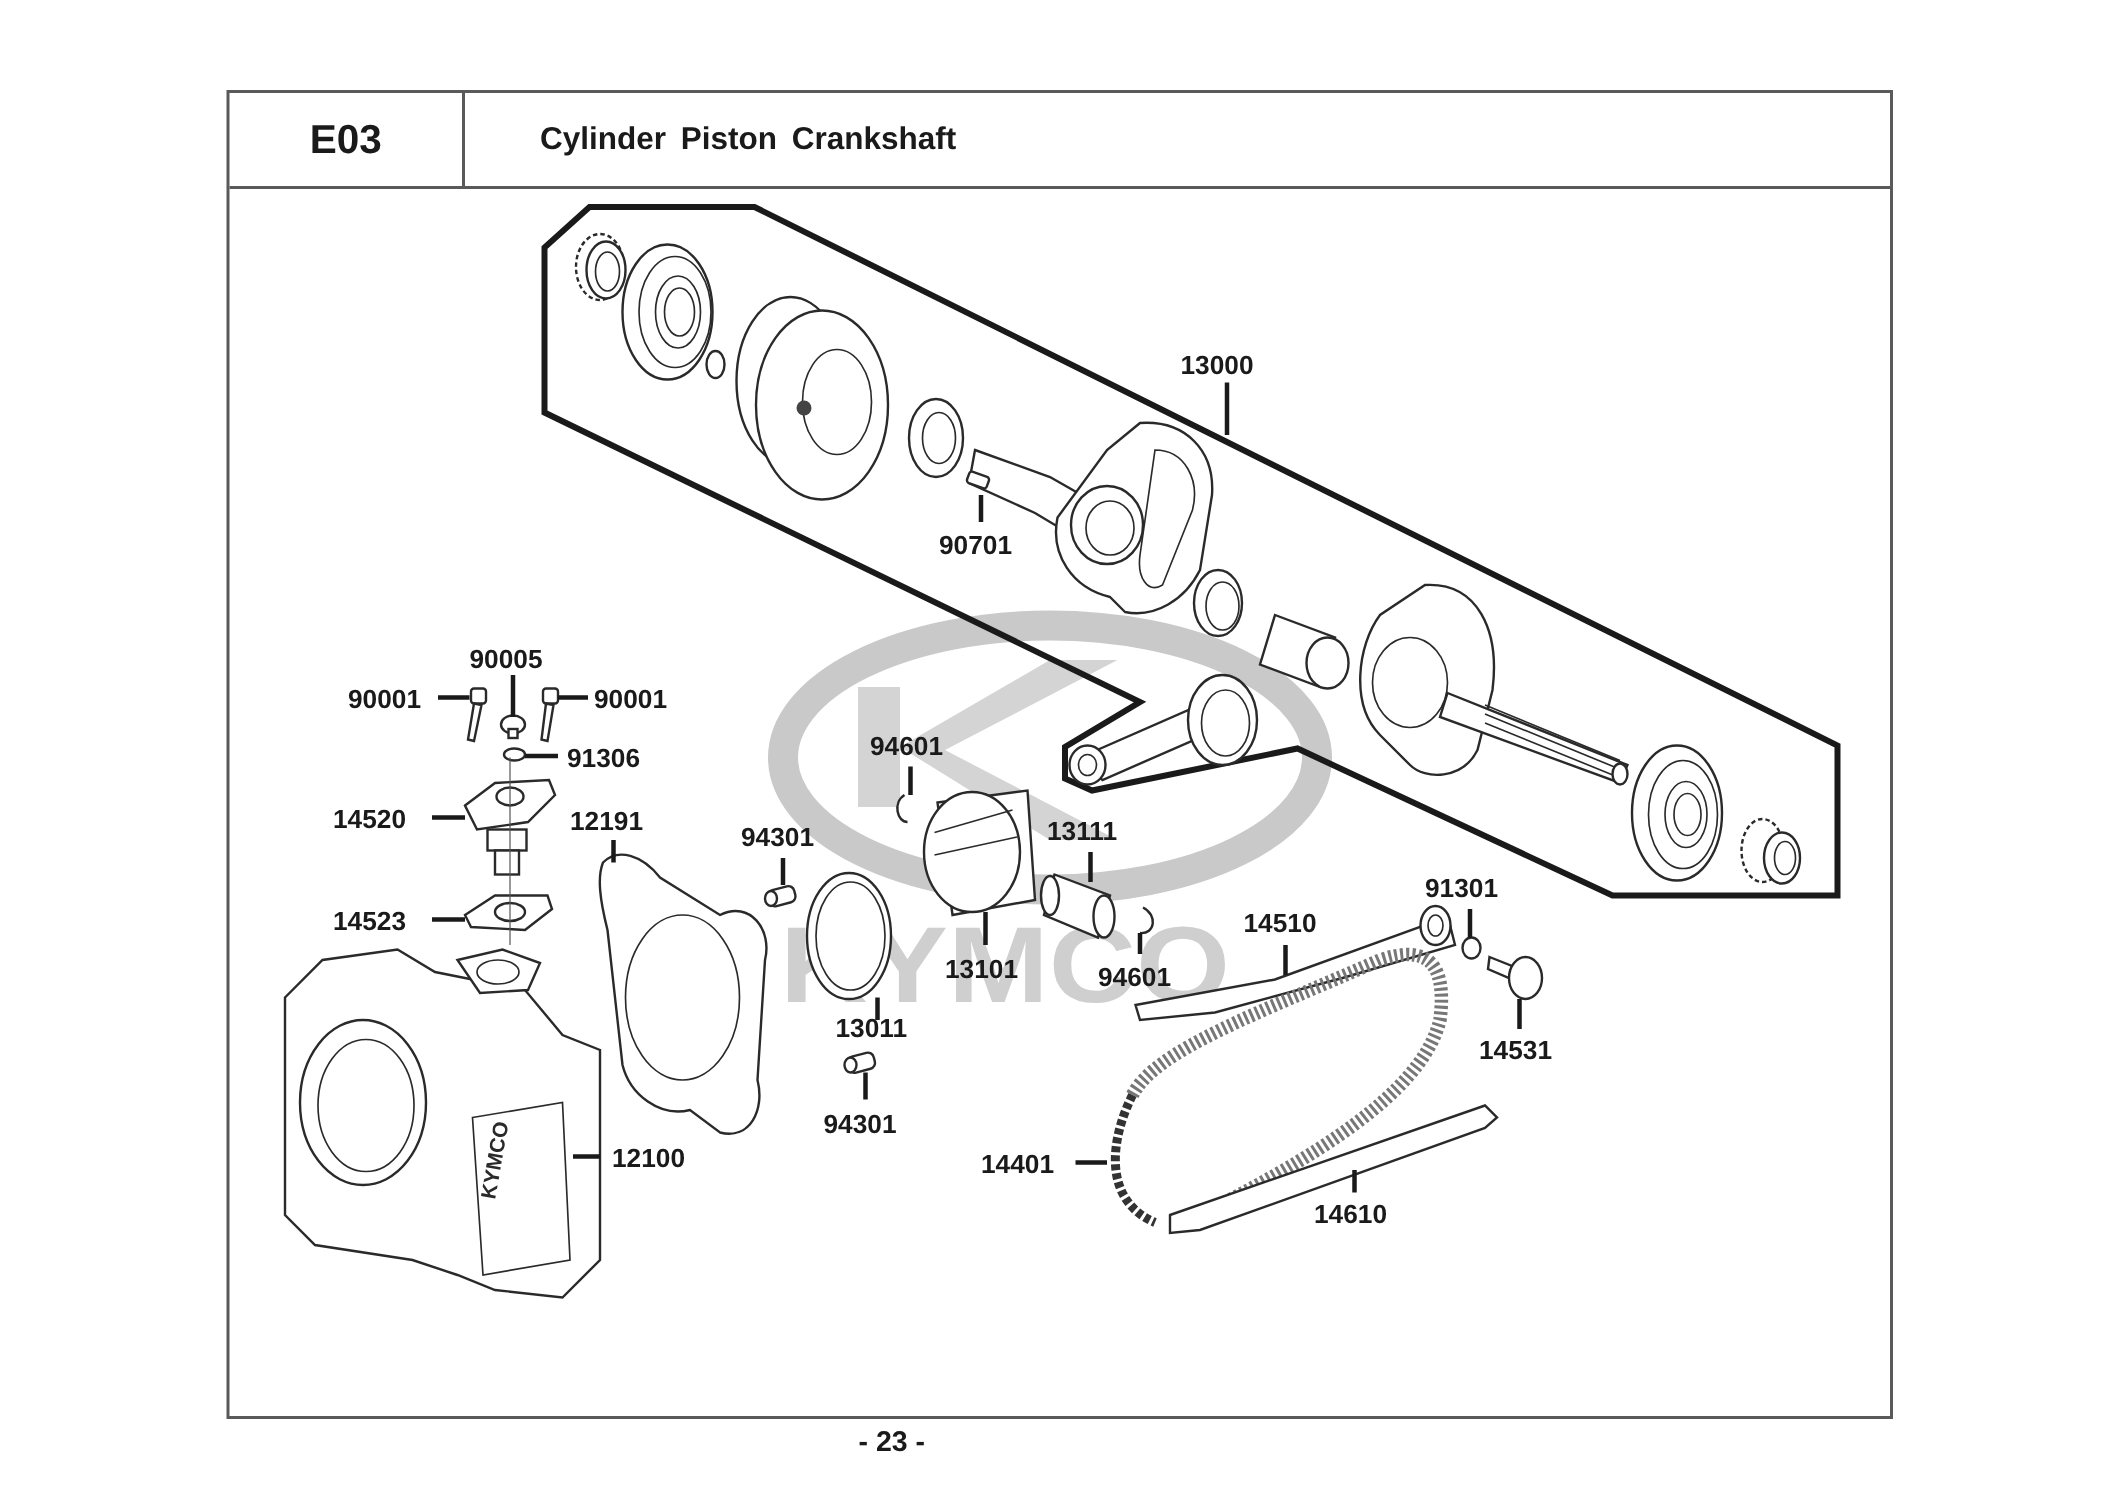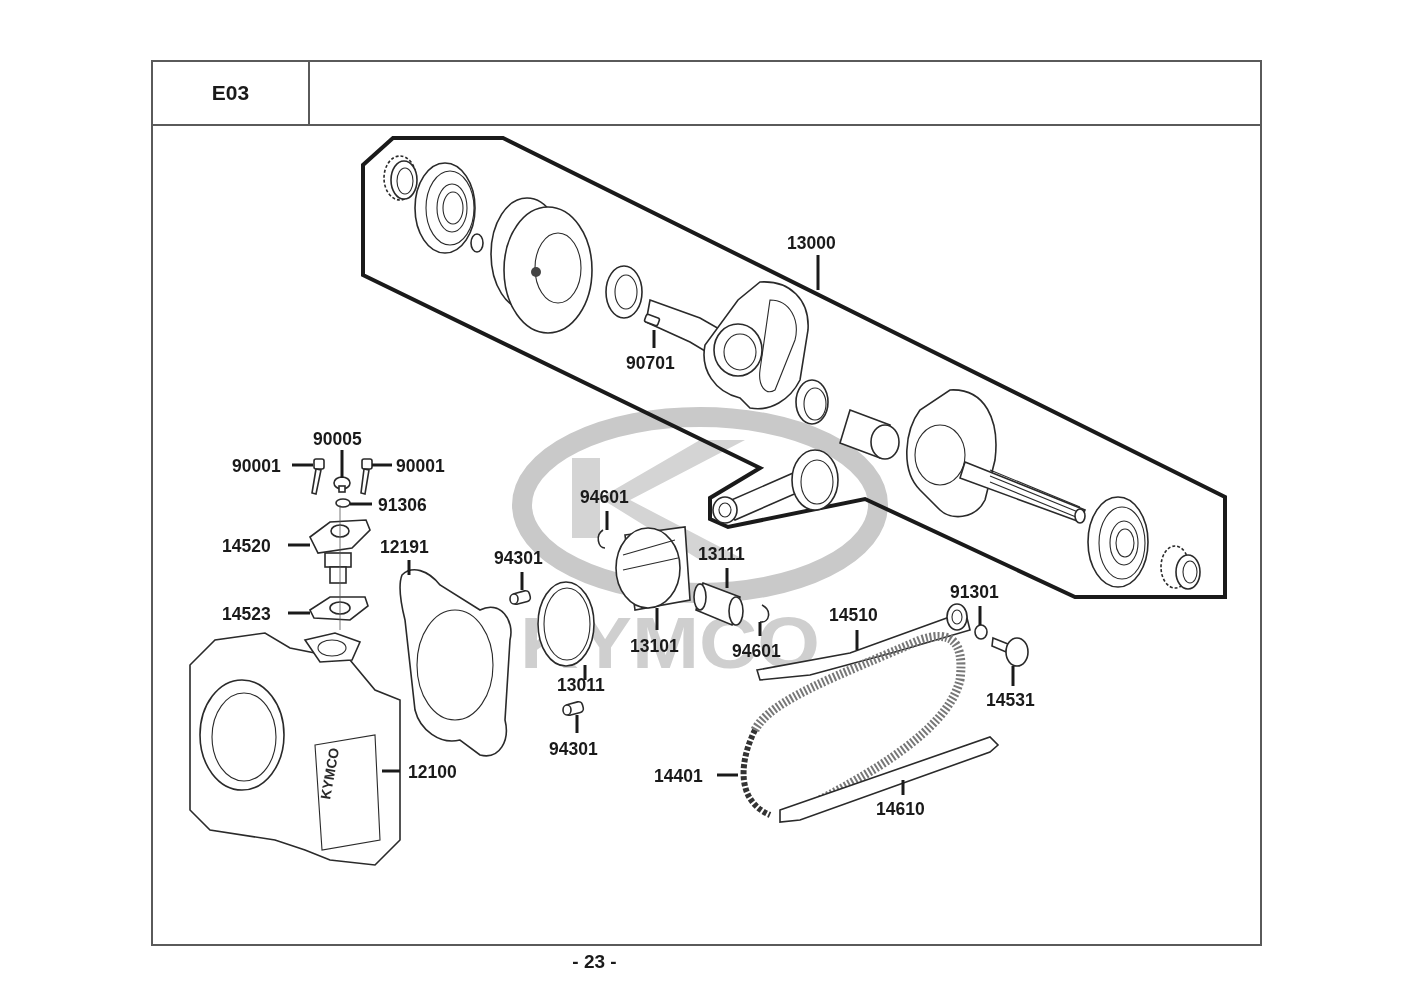--- a/index.html
+++ b/index.html
@@ -5,41 +5,42 @@
   html, body { margin: 0; padding: 0; background: #ffffff; }
   body { width: 1415px; height: 1000px; position: relative; overflow: hidden;
          font-family: "Liberation Sans", sans-serif; color: #1a1a1a; }
   .frame { position: absolute; left: 151px; top: 60px; width: 1111px; height: 886px;
            border: 2px solid #5a5a5a; box-sizing: border-box; }
   .header { position: absolute; left: 0; top: 0; right: 0; height: 62px;
             border-bottom: 2px solid #5a5a5a; }
   .code-cell { position: absolute; left: 0; top: 0; width: 157px; height: 62px;
                border-right: 2px solid #5a5a5a; box-sizing: border-box;
                display: flex; align-items: center; justify-content: center;
-               font-weight: bold; font-size: 21px; }
+               font-weight: bold; font-size: 27px; }
   .title-cell { position: absolute; left: 207px; top: 0; height: 62px;
                 display: flex; align-items: center; font-weight: bold; font-size: 21px;
                 word-spacing: 4px; }
   .page-num { position: absolute; left: 0; width: 1189px; top: 951px; text-align: center;
               font-weight: bold; font-size: 19px; }
   svg.diagram { position: absolute; left: 0; top: 0; }
   .lbl { font-family: "Liberation Sans", sans-serif; font-weight: bold; font-size: 17.5px; fill: #1a1a1a; }
   .leader { stroke: #1a1a1a; stroke-width: 3; fill: none; }
   .part { stroke: #2a2a2a; stroke-width: 1.6; fill: #ffffff; }
   .part-thin { stroke: #2a2a2a; stroke-width: 1.1; fill: none; }
   .outline { stroke: #1a1a1a; stroke-width: 4; fill: none; stroke-linejoin: miter; }
   .wm { fill: none; stroke: #c9c9c9; }
   .wm-text { font-family: "Liberation Sans", sans-serif; font-weight: bold; fill: #cfcfcf; }
 </style>
 </head>
 <body>
 
 <div class="frame">
   <div class="header">
     <div class="code-cell">E03</div>
+    <div class="title-cell">Cylinder  Piston  Crankshaft</div>
   </div>
 </div>
 
 <svg class="diagram" width="1415" height="1000" viewBox="0 0 1415 1000">
 
   <g>
     <ellipse class="wm" cx="700" cy="505" rx="178" ry="88" stroke-width="20"></ellipse>
     <path d="M 572 458 L 600 458 L 600 538 L 572 538 Z" fill="#d4d4d4"></path>
     <path d="M 600 498 L 700 440 L 745 440 L 630 500 L 745 560 L 700 560 Z" fill="#d4d4d4"></path>
     <text class="wm-text" x="520" y="668" font-size="72" textLength="300" lengthAdjust="spacingAndGlyphs">KYMCO</text>

